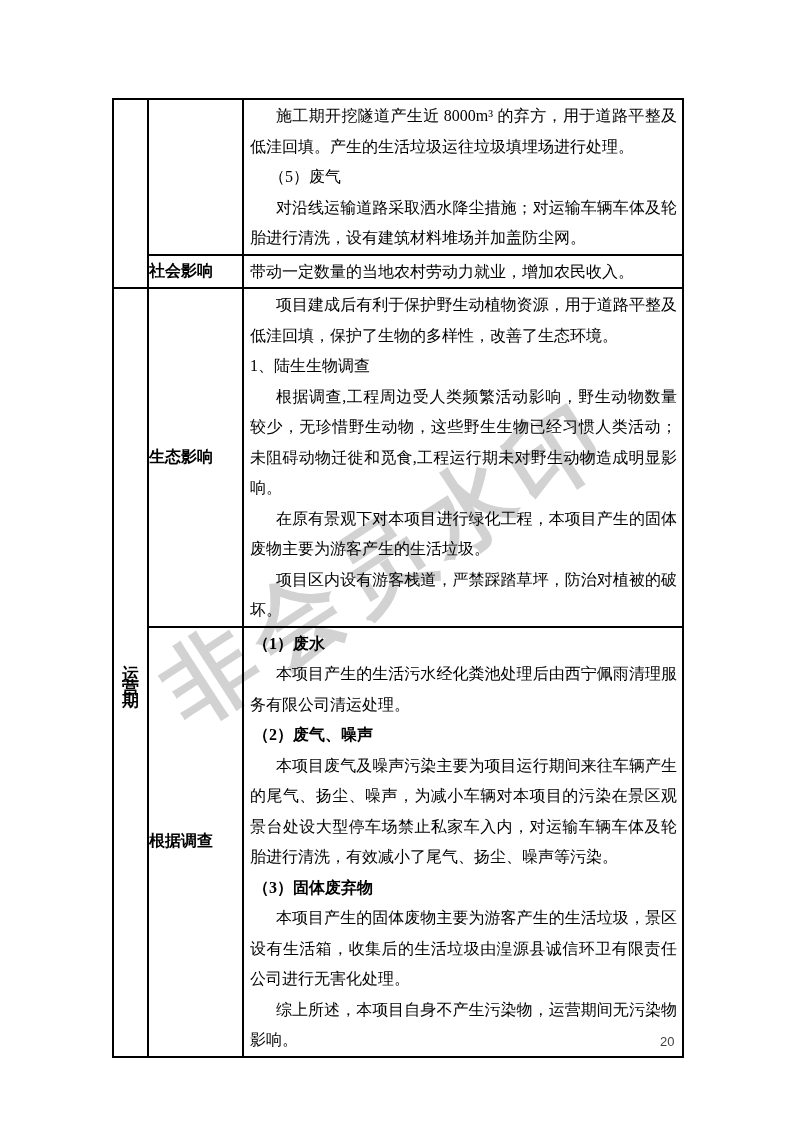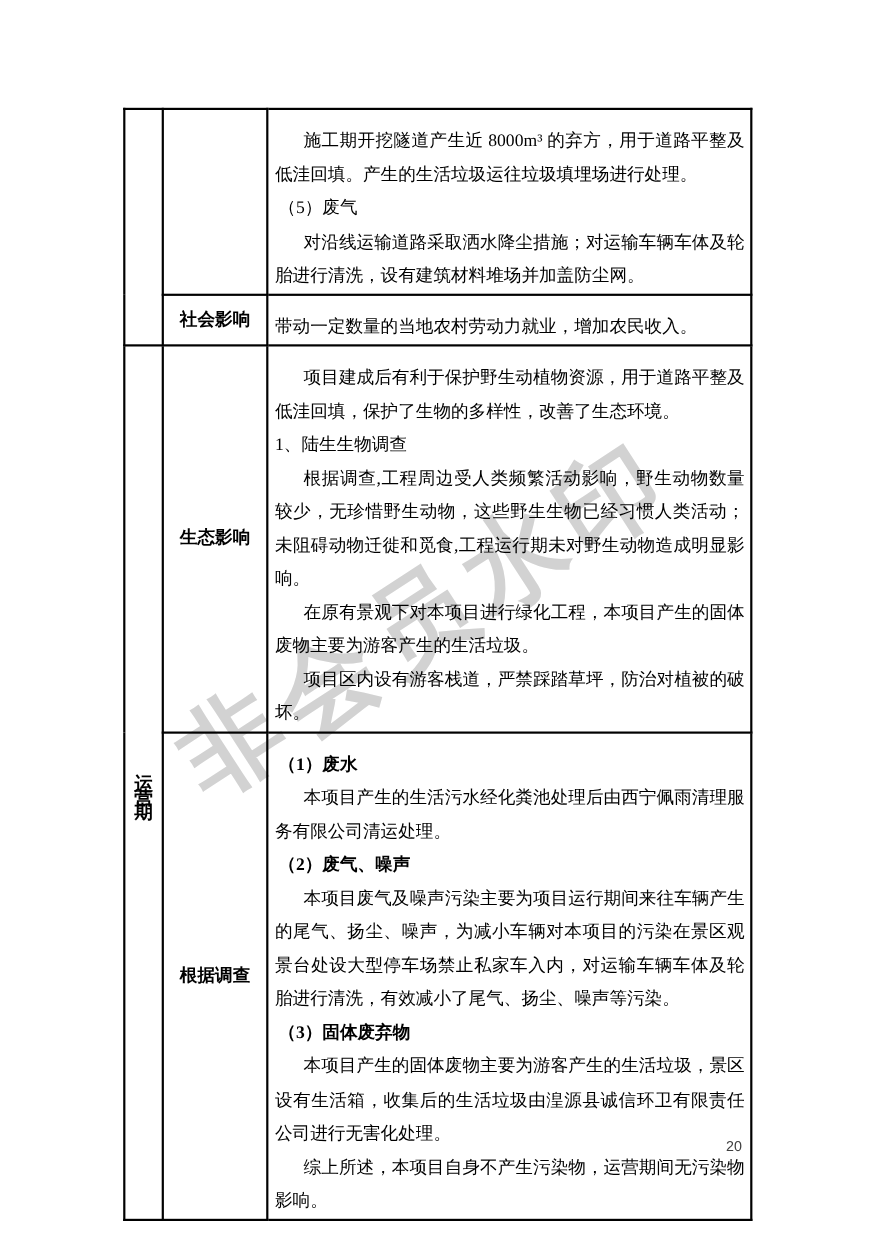--- a/index.html
+++ b/index.html
@@ -62,38 +62,38 @@
   .vertical-text {
     writing-mode: vertical-rl;
     text-orientation: upright;
     letter-spacing: 13px;
     font-weight: bold;
     font-size: 17px;
     line-height: 1;
     display: inline-block;
   }
   td.cat-cell {
-    text-align: center;
+    text-align: left;
     vertical-align: middle;
     font-weight: bold;
     font-size: 16px;
   }
   td.content-cell {
     vertical-align: top;
-    padding: 14px 5px 0 6px;
+    padding: 1px 5px 0 6px;
     font-size: 16px;
     line-height: 30.5px;
   }
   .para {
     text-align: justify;
     text-justify: inter-ideograph;
   }
   .para.body        { text-indent: 0; }
   .para.body-indent { text-indent: 26px; }
-  .para.heading-plain { text-indent: 3px; font-weight: normal; }
+  .para.heading-plain { text-indent: 3px; font-weight: normal; margin-left: 16px; }
   .para.heading-bold  { text-indent: 3px; font-weight: bold; }
   .page-number {
     position: absolute;
     left: 660px;
     top: 1034px;
     font-size: 13px;
     color: #404040;
     z-index: 1;
     font-family: "Liberation Sans", "DejaVu Sans", sans-serif;
   }

